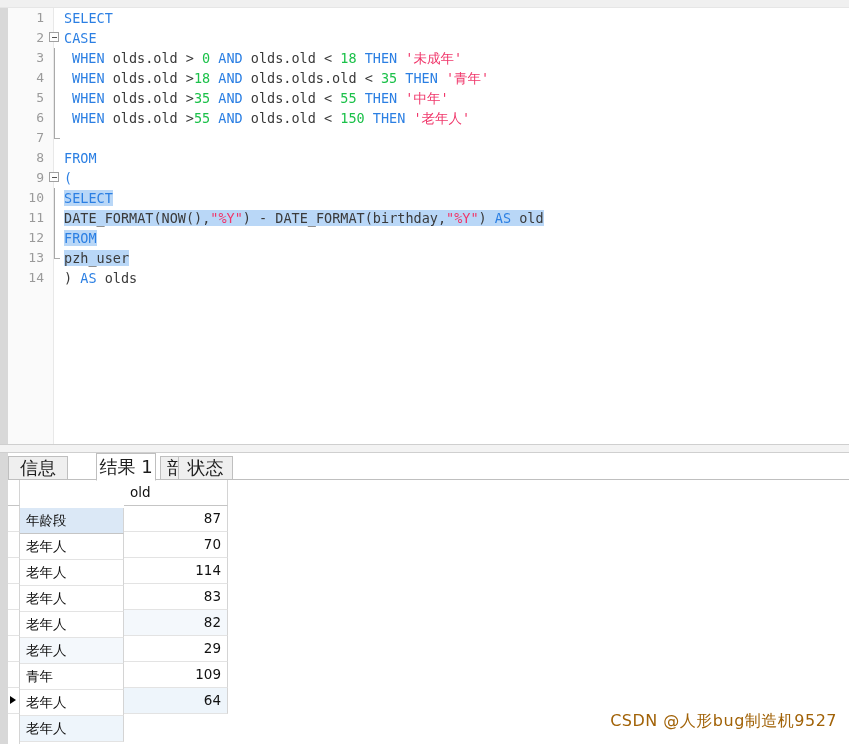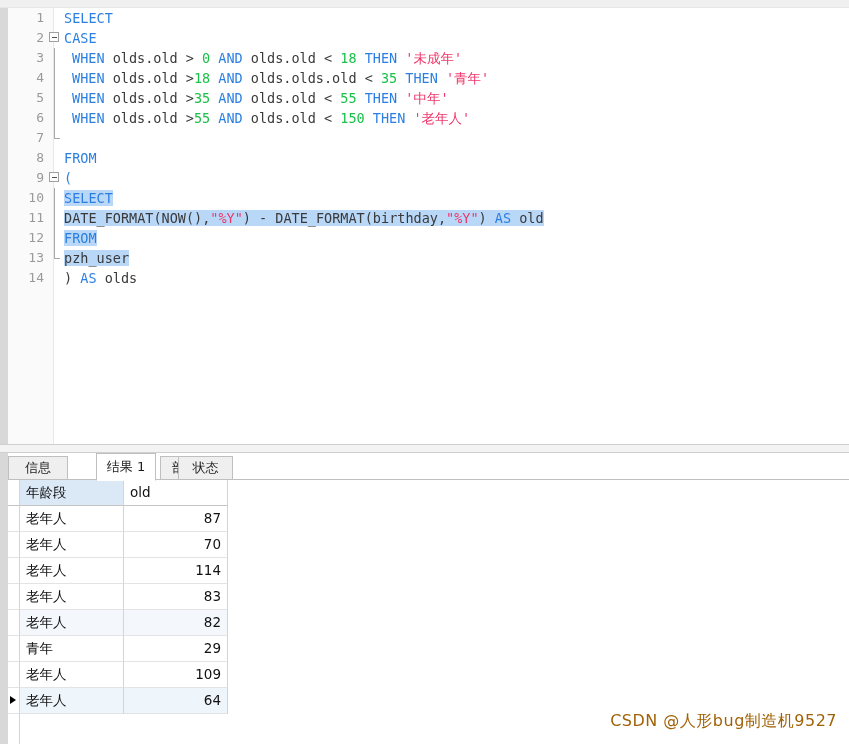--- a/index.html
+++ b/index.html
@@ -175,21 +175,21 @@
   }
   .tab {
     position: absolute;
     top: 3px;
     height: 24px;
     box-sizing: border-box;
     background: #efefef;
     border: 1px solid #bfbfbf;
     border-bottom: 1px solid #bfbfbf;
     font-family: "DejaVu Sans", sans-serif;
-    font-size: 13px;
+    font-size: 18px;
     color: #1c1c1c;
     line-height: 22px;
     text-align: center;
     cursor: default;
     z-index: 1;
   }
   .tab.active {
     top: 0px;
     height: 28px;
     background: #ffffff;
@@ -243,20 +243,21 @@
     color: #111;
     line-height: 25px;
     padding: 0 6px;
     overflow: hidden;
     white-space: nowrap;
   }
   .cell-a {
     left: 12px;
     width: 104px;
     border-right: 1px solid #d4d4d4;
+    margin-top: 28px;
   }
   .cell-b {
     left: 116px;
     width: 104px;
     border-right: 1px solid #d4d4d4;
     text-align: right;
   }
   .hdr-row .cell-a {
     background: #dbe8f6;
     border-bottom: 1px solid #c5c5c5;

